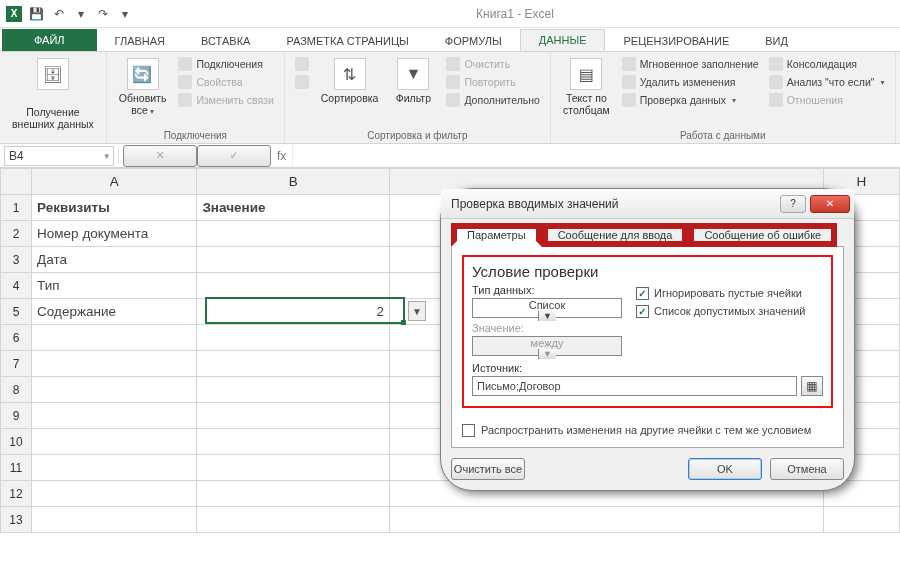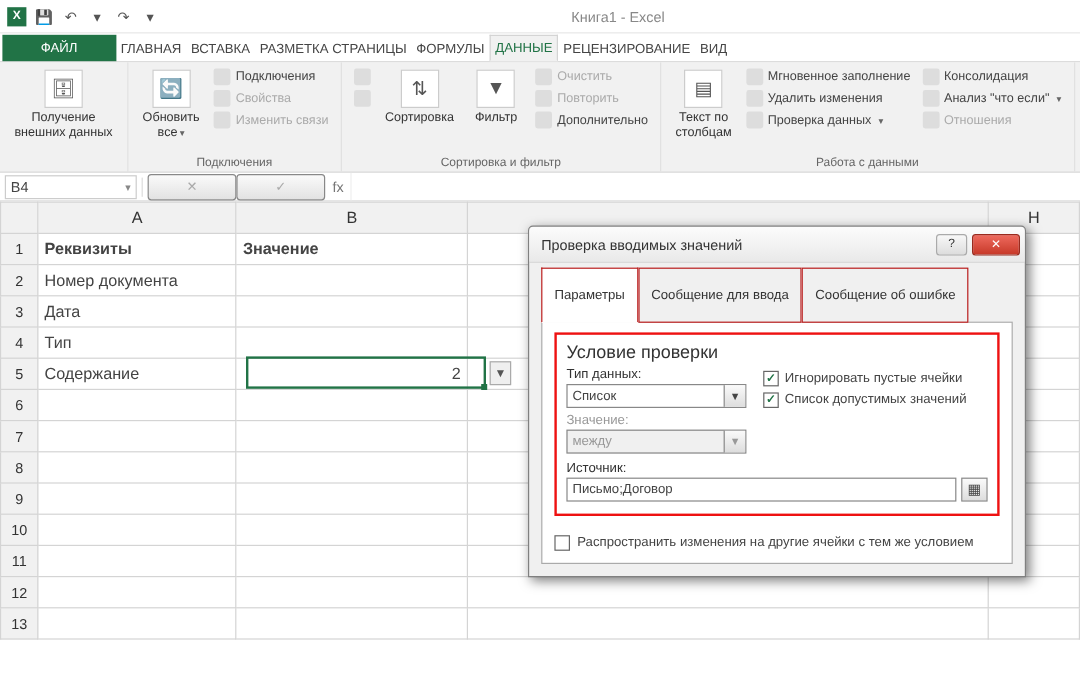--- a/index.html
+++ b/index.html
@@ -6,21 +6,21 @@
   body { margin: 0; width: 900px; height: 564px; background: #fff; font-size: 12px; color: #444; position: relative; overflow: hidden; }
 
   
   .titlebar { height: 28px; background: #fff; border-bottom: 1px solid #e1e1e1; display: flex; align-items: center; padding: 0 6px; }
   .app-icon { width: 16px; height: 16px; background: #217346; margin-right: 4px; display:flex;align-items:center;justify-content:center;color:#fff;font-size:10px;font-weight:bold;}
   .qat-btn { width: 22px; height: 22px; display: flex; align-items: center; justify-content: center; color: #555; border-radius:2px;}
   .titlebar .title { flex: 1; text-align: center; color: #888; font-size: 12px; }
 
   
   .tabs { height: 24px; background: #fff; display: flex; align-items: flex-end; padding-left: 2px; border-bottom: 1px solid #d4d4d4; }
-  .tab { padding: 4px 4px; font-size: 11px; color: #444; text-transform: uppercase; cursor:default;}
+  .tab { padding: 4px 18px; font-size: 11px; color: #444; text-transform: uppercase; cursor:default;}
   .tab.file { background: #217346; color: #fff; padding: 5px 32px; font-weight:normal;}
   .tab.active { border: 1px solid #d4d4d4; border-bottom-color: #f1f1f1; background: #f1f1f1; color:#217346;}
 
   
   .ribbon { height: 92px; background: #f1f1f1; border-bottom: 1px solid #d4d4d4; display: flex; }
   .group { border-right: 1px solid #e1e1e1; padding: 4px 8px 2px 8px; display: flex; flex-direction: column; }
   .group-body { flex: 1; display: flex; align-items: flex-start; gap: 6px; }
   .group-label { text-align: center; font-size: 10px; color: #666; padding-top: 2px; }
   .bigbtn { display: flex; flex-direction: column; align-items: center; gap: 2px; padding: 2px 4px; min-width:50px;}
   .bigbtn .ic { width: 32px; height: 32px; background: #fff; border:1px solid #ccc; display:flex;align-items:center;justify-content:center;color:#555;font-size:16px;}
@@ -57,30 +57,30 @@
   .dv-arrow{position:absolute;width:18px;height:20px;border:1px solid #aaa;background:#efefef;display:flex;align-items:center;justify-content:center;color:#555;font-size:10px;}
 
   
   .dialog { position: absolute; width: 415px; background: #f0f0f0; border: 1px solid #808080; box-shadow: 3px 3px 10px rgba(0,0,0,0.5); border-radius:4px 4px 0 0;}
   .dlg-title { height: 30px; background: linear-gradient(#fcfcfc,#e9e9e9); border-bottom:1px solid #ccc; display: flex; align-items: center; padding: 0 4px 0 10px; font-size: 12px; color: #333; border-radius:4px 4px 0 0;}
   .dlg-title .t{flex:1;}
   .dlg-title .wbtn{width:26px;height:18px;border:1px solid #aaa;margin-left:4px;background:linear-gradient(#f8f8f8,#ddd);border-radius:3px;display:flex;align-items:center;justify-content:center;font-size:10px;}
   .dlg-title .close{background:linear-gradient(#ee6a5e,#c73929);color:#fff;border-color:#9a2a1e;width:40px;}
   .dlg-body{padding:4px 10px 10px 10px;}
   .dlg-tabs{display:flex;gap:0;margin-bottom:-1px;position:relative;z-index:2;}
-  .dlg-tab{padding:16px 10px;font-size:11px;border:1px solid #b91c1c;background:#f0f0f0;color:#333;}
+  .dlg-tab{padding:0 10px;font-size:11px;border:6px solid #b91c1c;background:#f0f0f0;color:#333;}
   .dlg-tab.active{background:#fff;border-bottom-color:#fff;}
   .dlg-page{background:#fff;border:1px solid #aaa;padding:8px 10px 10px 10px;min-height:200px;position:relative;z-index:1;}
   .fieldset-hl{border:2px solid #e11;padding:6px 8px 10px 8px;}
   .fs-title{font-size:15px;color:#333;margin-bottom:4px;}
   .row{display:flex;align-items:center;gap:14px;margin:4px 0;}
   .col{display:flex;flex-direction:column;gap:2px;}
   .lbl{font-size:11px;color:#333;}
   .lbl.disabled{color:#999;}
-  .combo{display:flex;align-items:center;width:150px;height:20px;border:1px solid #888;background:#fff;font-size:11px;}
+  .combo{display:flex;align-items:center;width:150px;height:20px;border:1px solid #888;background:#fff;font-size:11px;flex-direction:column;}
   .combo .txt{flex:1;padding:0 4px;}
   .combo .ar{width:18px;height:100%;border-left:1px solid #888;display:flex;align-items:center;justify-content:center;font-size:9px;background:linear-gradient(#fafafa,#ddd);}
   .combo.disabled{background:#f0f0f0;color:#999;}
   .cb{display:flex;align-items:center;gap:5px;font-size:11px;}
   .cb .box{width:13px;height:13px;border:1px solid #666;background:#fff;display:flex;align-items:center;justify-content:center;color:#217346;font-size:10px;font-weight:bold;}
   .src-row{display:flex;align-items:center;gap:4px;}
   .src-input{flex:1;height:20px;border:1px solid #888;background:#fff;padding:0 4px;font-size:11px;display:flex;align-items:center;}
   .refbtn{width:22px;height:20px;border:1px solid #888;background:linear-gradient(#fafafa,#ddd);display:flex;align-items:center;justify-content:center;}
   .dlg-bottom{display:flex;align-items:center;gap:8px;margin-top:10px;}
   .btn{min-width:74px;height:22px;border:1px solid #888;background:linear-gradient(#fafafa,#e2e2e2);font-size:11px;display:flex;align-items:center;justify-content:center;border-radius:3px;}
@@ -110,21 +110,21 @@
   <div class="tab active">ДАННЫЕ</div>
   <div class="tab">РЕЦЕНЗИРОВАНИЕ</div>
   <div class="tab">ВИД</div>
 </div>
 
 <div class="ribbon">
   <div class="group">
     <div class="group-body">
       <div class="bigbtn">
         <div class="ic">🗄</div>
-        <div class="lbl" style="white-space:pre;">Получение
+        <div class="lbl" style="white-space:pre;margin-top:14px;">Получение
 внешних данных</div>
       </div>
     </div>
     <div class="group-label">&nbsp;</div>
   </div>
   <div class="group">
     <div class="group-body">
       <div class="bigbtn">
         <div class="ic">🔄</div>
         <div class="lbl"><span style="white-space:pre;">Обновить
@@ -338,21 +338,21 @@
           <td></td>
         </tr>
 </tbody>
     </table>
 <div class="cell-cursor" style="left:205px;top:129px;width:200px;height:27px;">
       <div class="handle"></div>
     </div>
 <div class="dv-arrow" style="left:408px;top:133px;">▼</div>
 </div>
 
-<div class="dialog" style="left:440px;top:188px;">
+<div class="dialog" style="left:440px;top:188px;border-radius:32px;">
   <div class="dlg-title">
     <span class="t">Проверка вводимых значений</span>
     <span class="wbtn">?</span>
     <span class="wbtn close">✕</span>
   </div>
   <div class="dlg-body">
     <div class="dlg-tabs">
       <div class="dlg-tab active">Параметры</div>
       <div class="dlg-tab">Сообщение для ввода</div>
       <div class="dlg-tab">Сообщение об ошибке</div>
@@ -392,14 +392,20 @@
             <div class="src-input">Письмо;Договор</div>
             <div class="refbtn">▦</div>
           </div>
         </div>
       </div>
       <div class="propagate">
         <span class="box"></span>
           <span>Распространить изменения на другие ячейки с тем же условием</span>
       </div>
     </div>
+    <div class="dlg-bottom">
+      <div class="btn">Очистить все</div>
+      <div style="flex:1"></div>
+      <div class="btn primary">OK</div>
+      <div class="btn">Отмена</div>
+    </div>
   </div>
 </div>
 
 </body></html>

